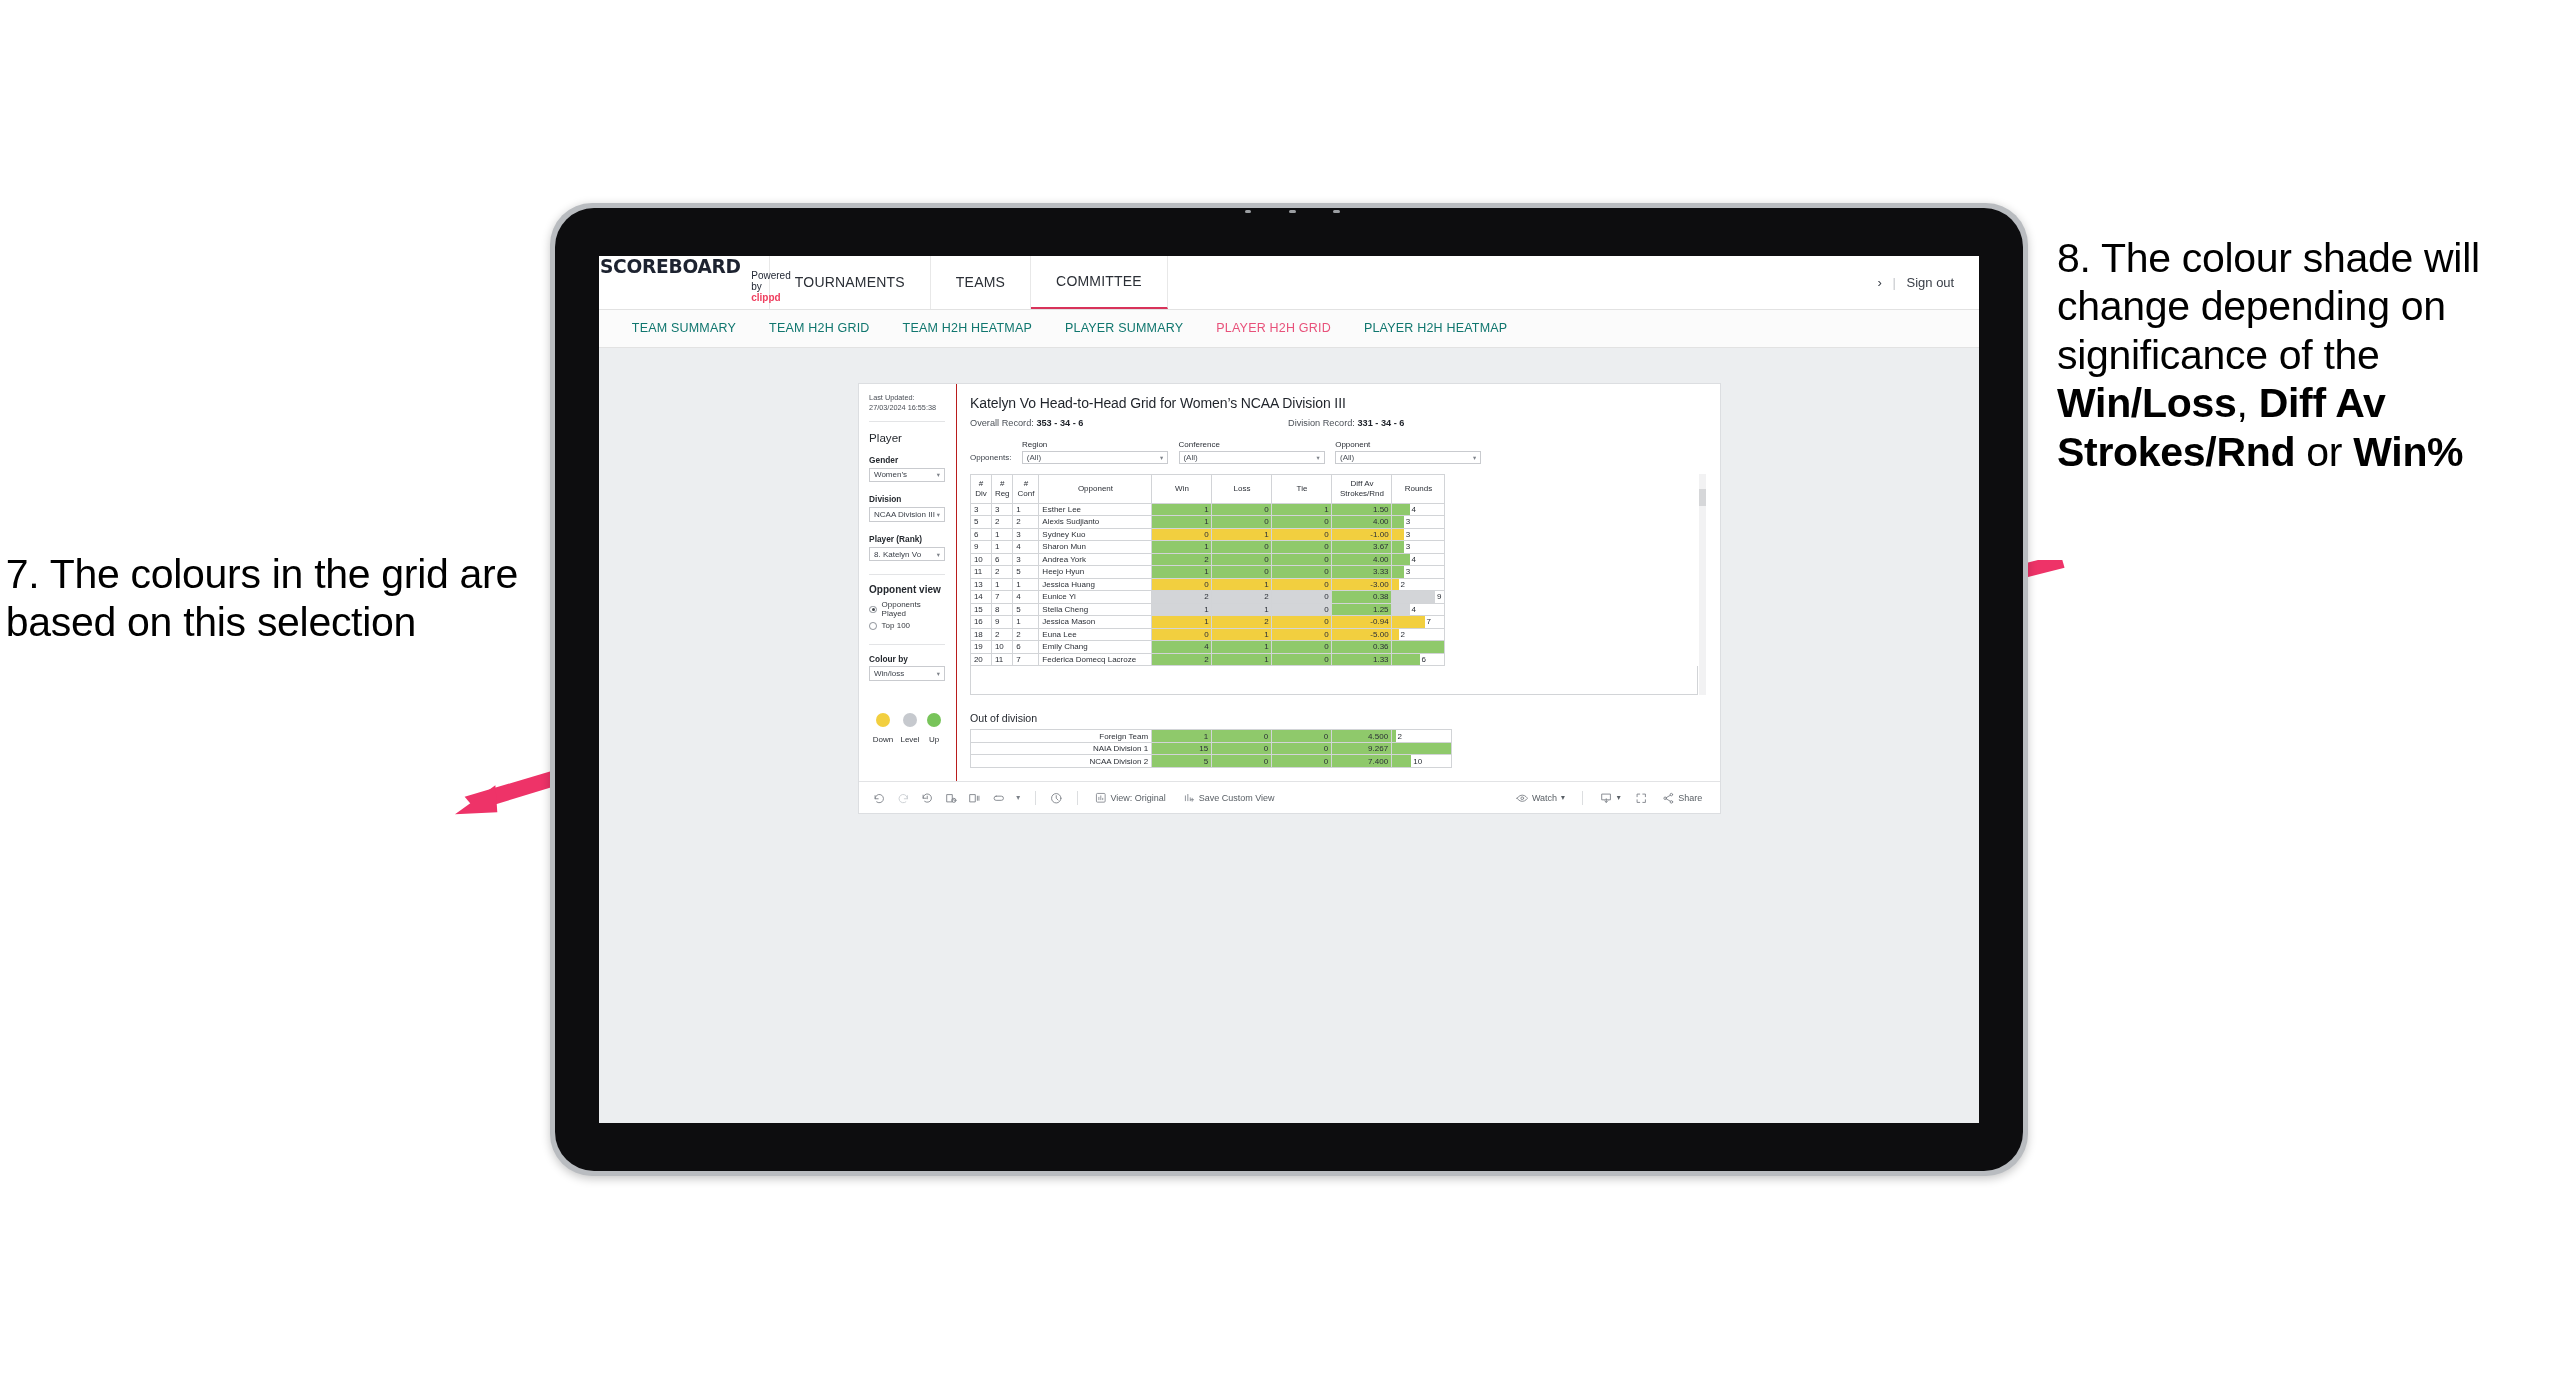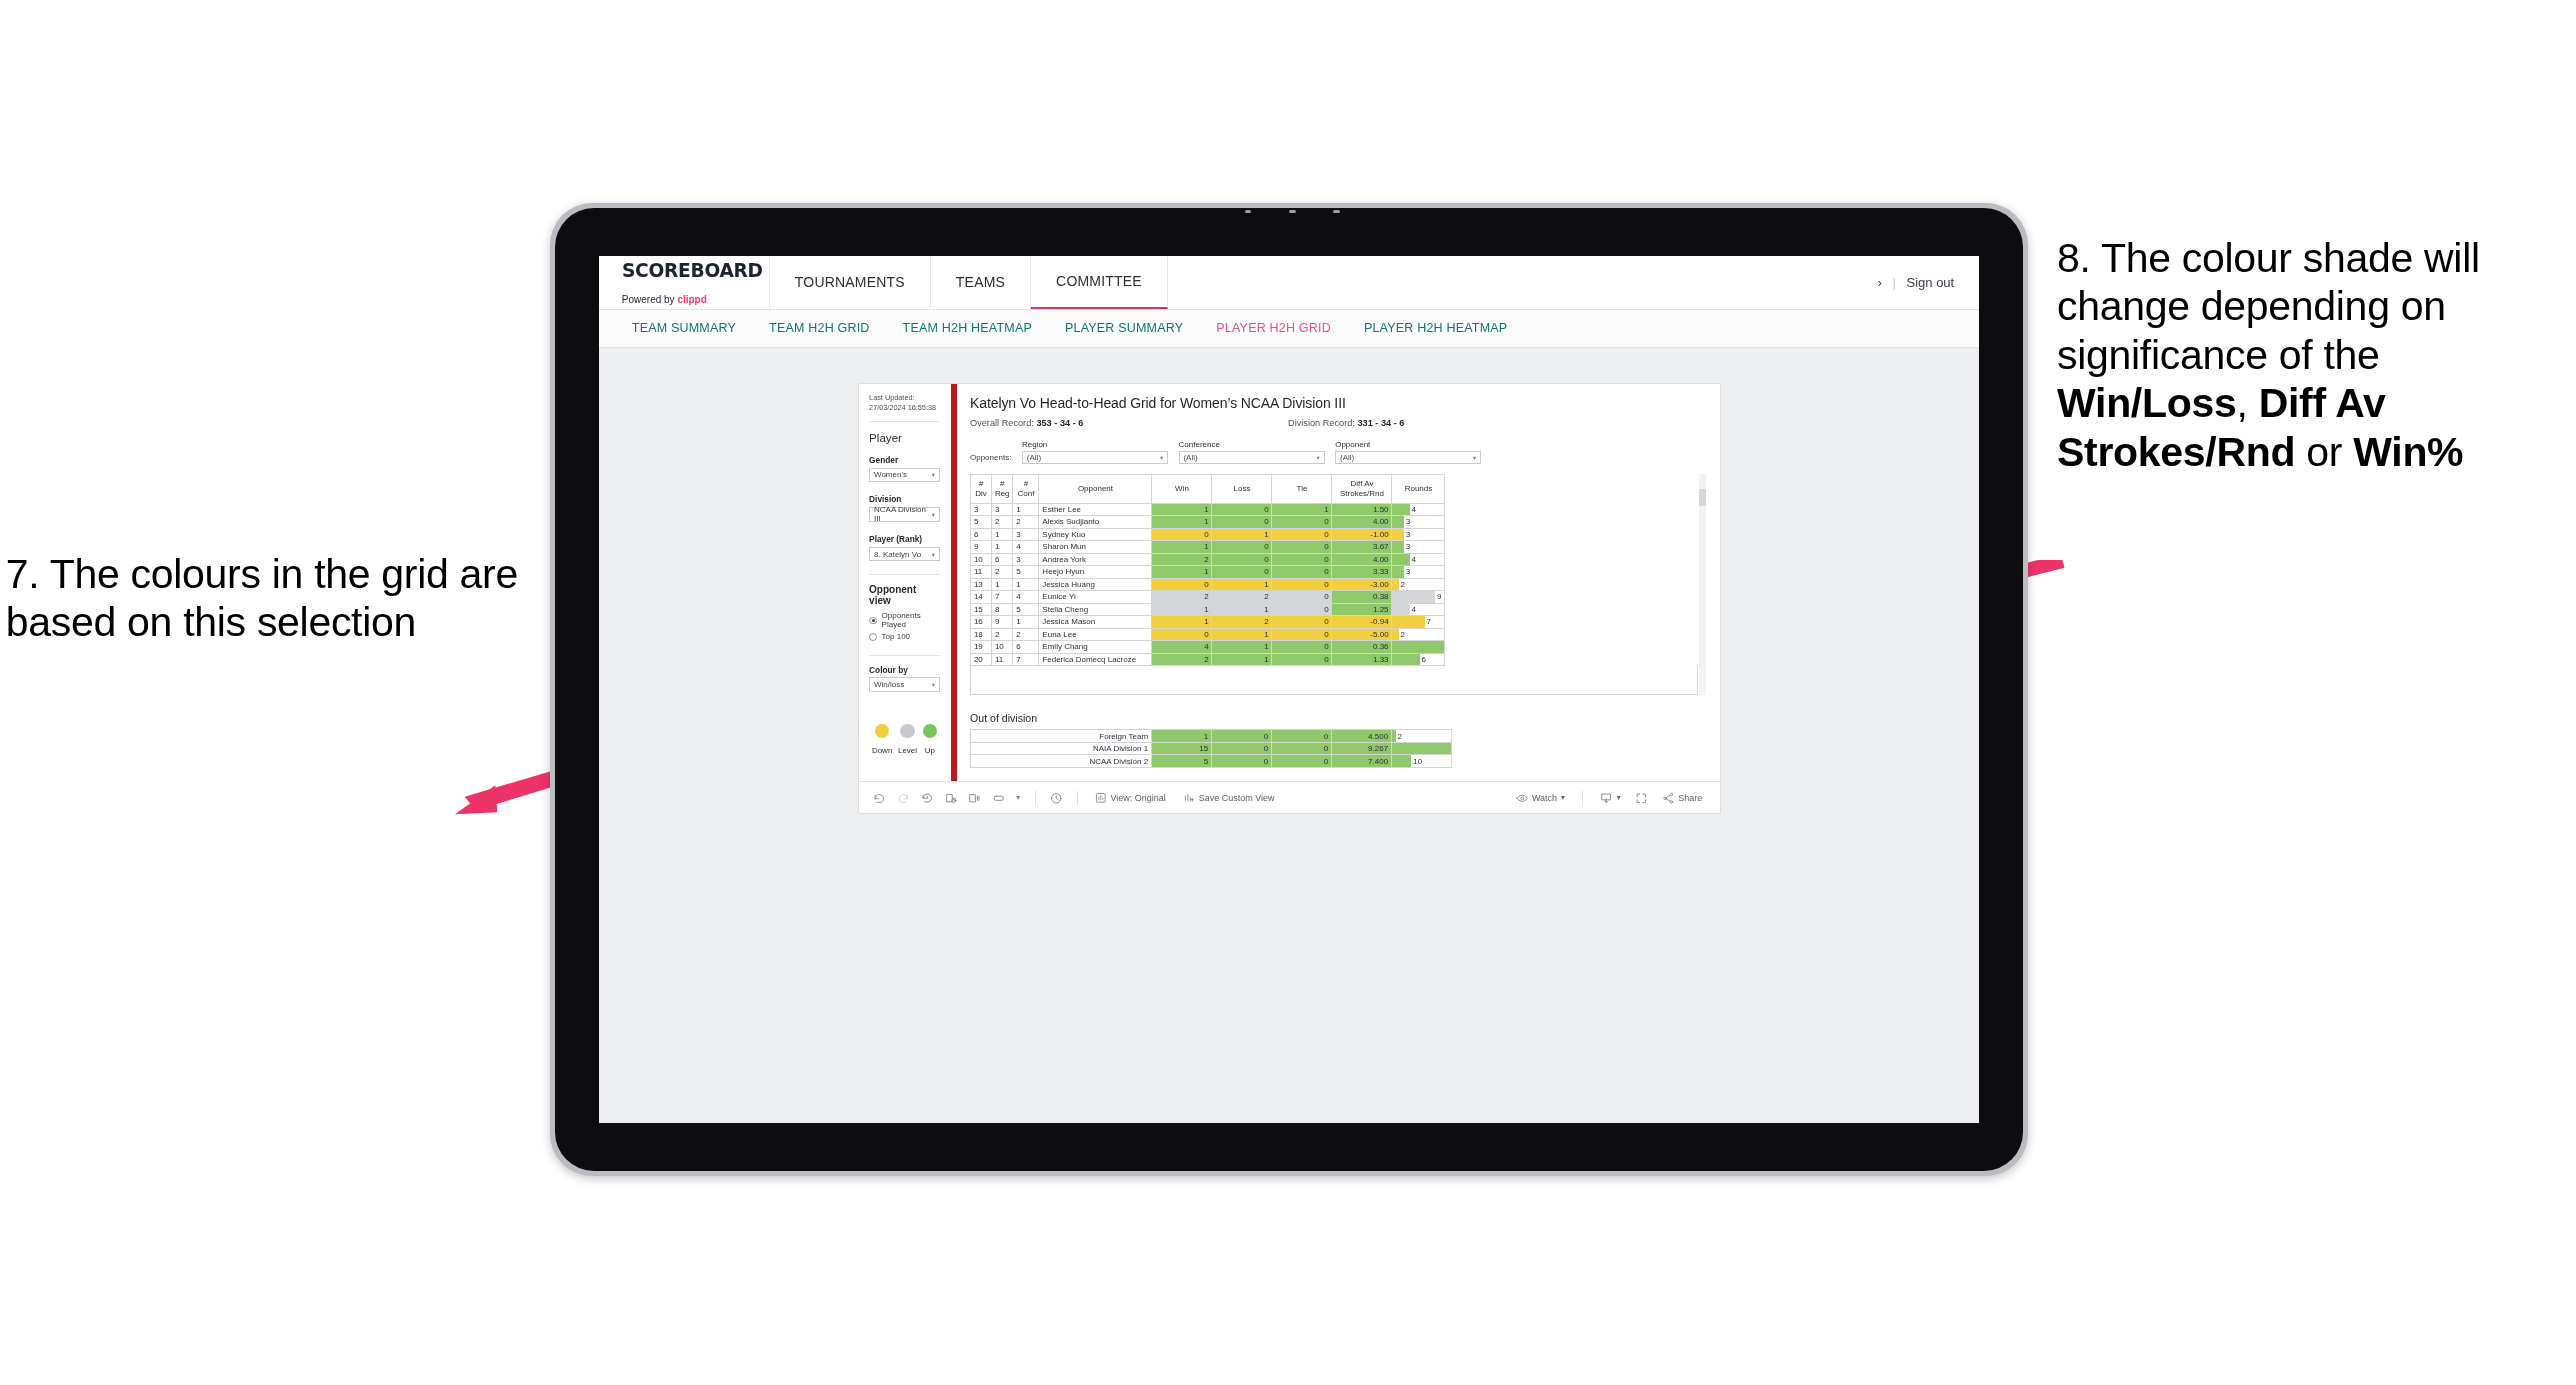--- a/index.html
+++ b/index.html
@@ -51,21 +51,21 @@
     position: absolute; top: 6.7px; width: 6.7px; height: 2.9px;
     background: #9b9ea2; border-radius: 1.9px;
   }
 
   
   #site-header {
     height: 54px; background: #fff; display: flex; align-items: stretch;
     border-bottom: 1px solid #e2e2e2;
   }
   #brand {
-    width: 171px; display: flex; flex-direction: column; justify-content: center;
+    width: 171px; display: flex; justify-content: center;
     padding-left: 23px; border-right: 1px solid #e8e8e8;
   }
   #brand-title {
     font-family: "DejaVu Sans", sans-serif;
     font-weight: bold; font-size: 20px; letter-spacing: -0.3px;
     color: #1d2330; line-height: 1; transform: scaleX(.93); transform-origin: left;
   }
   #brand-sub { font-size: 10px; color: #1d2330; margin-top: 14px; }
   #brand-sub .pink { color: #ef4060; font-weight: bold; }
   .topnav {
@@ -91,21 +91,21 @@
 
   
   #viz-wrap { padding: 35px 0 0 0; display: flex; justify-content: center; }
   #viz {
     width: 863px; background: #fff; border: 1px solid #dcdee1;
     display: flex; flex-direction: column;
   }
   #viz-body { display: flex; }
 
   
-  #sidebar { width: 98px; padding: 9.6px 10.6px 0 10.6px; border-right: 6px solid #b91c1c; }
+  #sidebar { width: 98px; padding: 9.6px 10.6px 0 10.6px; border-right: 1px solid #b91c1c; }
   #last-updated { font-size: 7.3px; color: #4a4f57; line-height: 1.32; }
   .sb-rule { border-top: 1px solid #e3e4e6; margin: 8.7px 0 8.7px 0; }
   .sb-h1 { font-size: 11.6px; color: #25292f; margin-bottom: 10.6px; }
   .sb-h2 { font-size: 8.3px; font-weight: bold; color: #25292f; margin-bottom: 2.9px; }
   .sb-select {
     height: 14.4px; border: 1px solid #c9cbcf; background: #fff;
     display: flex; align-items: center; justify-content: space-between;
     padding: 0 3.9px; font-size: 8px; color: #3b4049; margin-bottom: 12.5px;
     cursor: pointer;
   }

